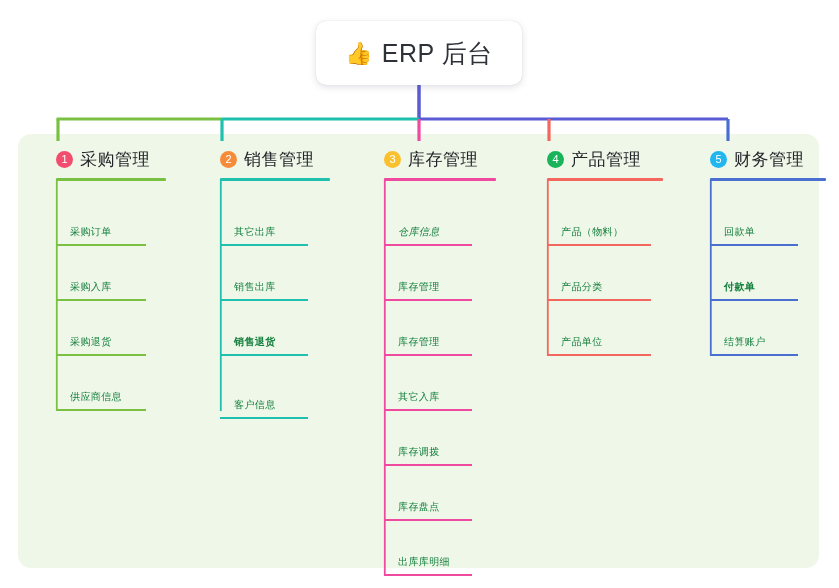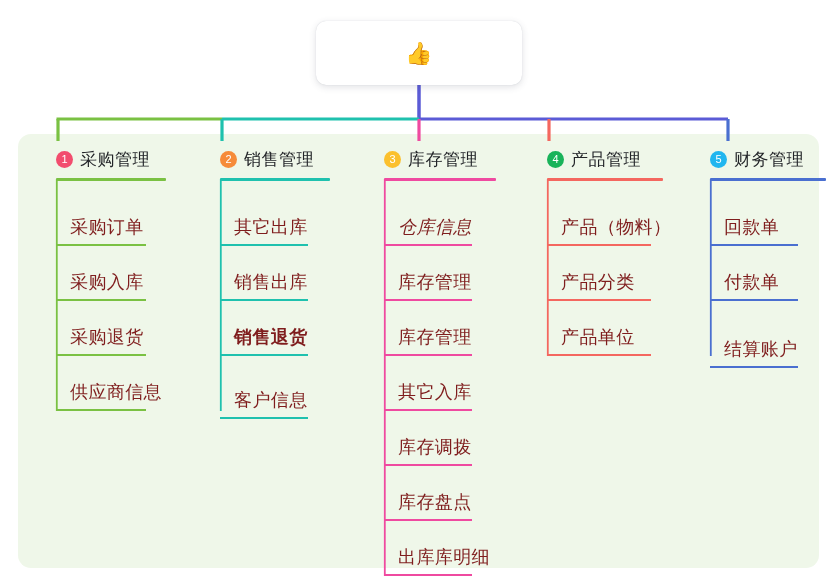--- a/index.html
+++ b/index.html
@@ -61,21 +61,21 @@
     position:absolute;left:20px;top:32px;
     height:3px;border-radius:1px;
   }
 
   .leaf{
     position:absolute;
     height:44px;
   }
   .leaf-label{
     position:absolute;left:34px;bottom:7px;
-    font-size:18px;color:#7f1d1d;white-space:nowrap;letter-spacing:.4px;margin-top:43px;
+    font-size:10px;color:#15803d;white-space:nowrap;letter-spacing:.4px;margin-top:43px;
   }
   .leaf-rule{
     position:absolute;left:20px;bottom:0;
     height:1.6px;
   }
 </style>
 </head>
 <body>
 
 <div id="stage">
@@ -95,20 +95,21 @@
       <line x1="56.8" y1="179" x2="56.8" y2="411" stroke="#7ac143" stroke-width="1.8" stroke-linecap="butt"></line>
       <line x1="220.8" y1="179" x2="220.8" y2="411" stroke="#1fc1ae" stroke-width="1.8" stroke-linecap="butt"></line>
       <line x1="384.8" y1="179" x2="384.8" y2="576" stroke="#ef4aa0" stroke-width="1.8" stroke-linecap="butt"></line>
       <line x1="547.8" y1="179" x2="547.8" y2="356" stroke="#f4675f" stroke-width="1.8" stroke-linecap="butt"></line>
       <line x1="710.8" y1="179" x2="710.8" y2="356" stroke="#4a6fd0" stroke-width="1.8" stroke-linecap="butt"></line>
     </svg>
 
   <div class="root-card">
     <div class="root-inner">
       <span class="thumb-icon">👍</span>
+      <span class="root-title">ERP 后台</span>
     </div>
   </div>
 
   <div id="columns">
       <div class="col" style="left: 36px;">
         <div class="col-head">
           <span class="badge" style="background: rgb(242, 77, 110);">1</span>
           <span class="head-label">采购管理</span>
         </div>
         <div class="head-rule" style="width: 110px; background: rgb(122, 193, 67);"></div>
@@ -209,23 +210,23 @@
       <div class="col" style="left: 690px;">
         <div class="col-head">
           <span class="badge" style="background: rgb(33, 182, 239);">5</span>
           <span class="head-label">财务管理</span>
         </div>
         <div class="head-rule" style="width: 116px; background: rgb(74, 111, 208);"></div>
         <div class="leaf" style="top: 56px; width: 118px;">
           <span class="leaf-label">回款单</span>
           <div class="leaf-rule" style="width: 88px; background: rgb(74, 111, 208);"></div>
         </div>
-        <div class="leaf" style="top: 111px; width: 118px;">
+        <div class="leaf" style="top: 111px; width: 118px; font-weight: bold;">
           <span class="leaf-label">付款单</span>
           <div class="leaf-rule" style="width: 88px; background: rgb(74, 111, 208);"></div>
         </div>
-        <div class="leaf" style="top: 178px; width: 118px;">
+        <div class="leaf" style="top: 166px; width: 118px;">
           <span class="leaf-label">结算账户</span>
           <div class="leaf-rule" style="width: 88px; background: rgb(74, 111, 208);"></div>
         </div>
       </div>
     </div>
 </div>
 
 </body></html>

